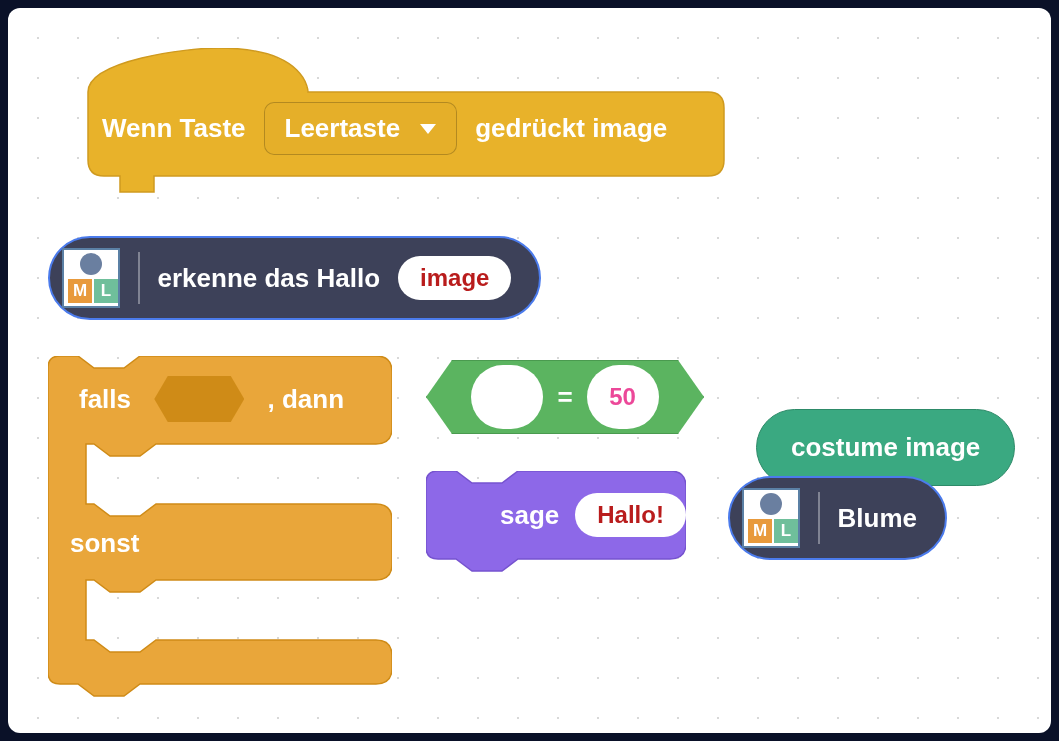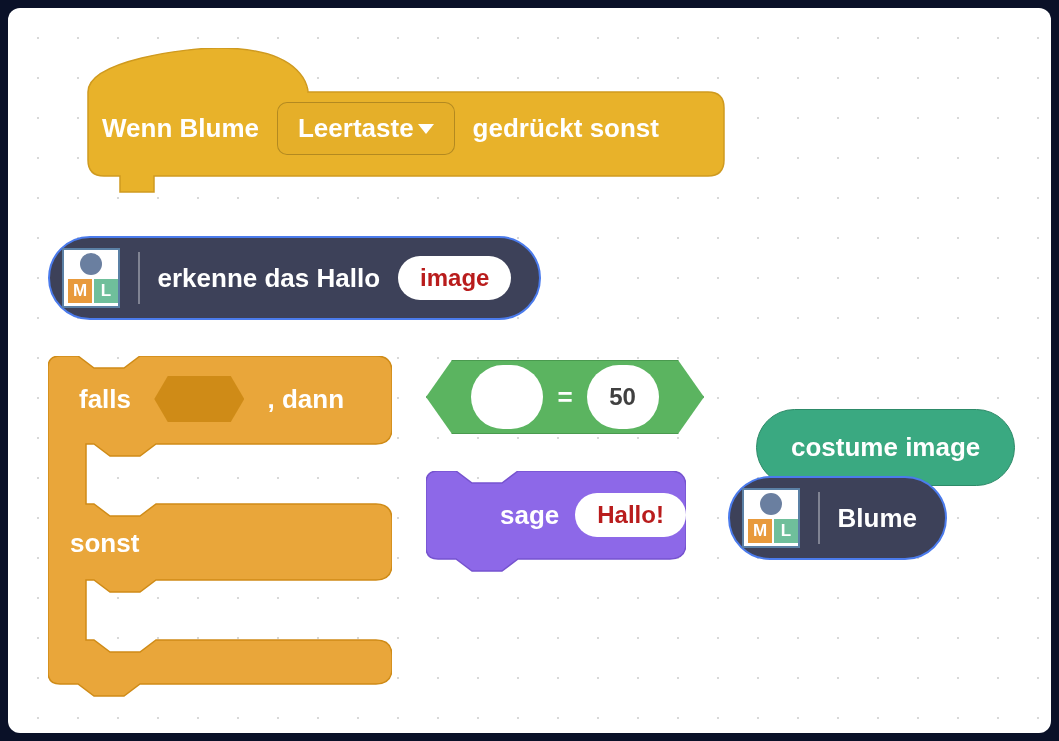--- a/index.html
+++ b/index.html
@@ -30,21 +30,21 @@
       position: relative;
       display: flex;
       align-items: center;
       gap: 18px;
       padding: 54px 34px 26px 34px;
       font-size: 26px;
     }
     .hat-dropdown {
       display: inline-flex;
       align-items: center;
-      gap: 4px;
+      gap: 20px;
       border: 1.5px solid rgba(0,0,0,0.22);
       border-radius: 10px;
       padding: 10px 20px;
       background: rgba(0,0,0,0.01);
     }
     .chev-down {
       width: 0; height: 0;
       border-left: 8px solid transparent;
       border-right: 8px solid transparent;
       border-top: 10px solid #fff;
@@ -153,21 +153,21 @@
       clip-path: polygon(26px 0, calc(100% - 26px) 0, 100% 50%, calc(100% - 26px) 100%, 26px 100%, 0 50%);
       display: flex; align-items: center; justify-content: center;
       gap: 14px; font-size: 26px;
     }
     .round-input {
       background: #fff;
       border-radius: 999px;
       min-width: 72px;
       height: 64px;
       display: flex; align-items: center; justify-content: center;
-      color: #404040;
+      color: #ec4899;
       font-weight: 600;
       font-size: 24px;
       padding: 0 14px;
     }
 
     
     .stack-block { left: 418px; top: 463px; padding-left: 48px; }
     .stack-svg-bg { position: absolute; top: 0; left: 0; }
     .stack-content {
       position: relative;
@@ -192,26 +192,26 @@
                Q656,128 640,128
                L86,128
                L86,144
                L52,144
                L52,128
                L36,128
                Q20,128 20,112
                Z" fill="#e8b22a" stroke="#cf9a1f" stroke-width="1.5"></path>
     </svg>
     <div class="hat-content">
-      <span>Wenn Blume</span>
+      <span>Wenn Taste</span>
       <span class="hat-dropdown">
         <span>Leertaste</span>
         <span class="chev-down"></span>
       </span>
-      <span>gedrückt sonst</span>
+      <span>gedrückt image</span>
     </div>
   </div>
 
   <div class="block reporter recognize-block">
     <span class="ml-icon">
       <span class="brain"></span>
       <span class="m">M</span>
       <span class="l">L</span>
     </span>
     <span class="vbar"></span>

